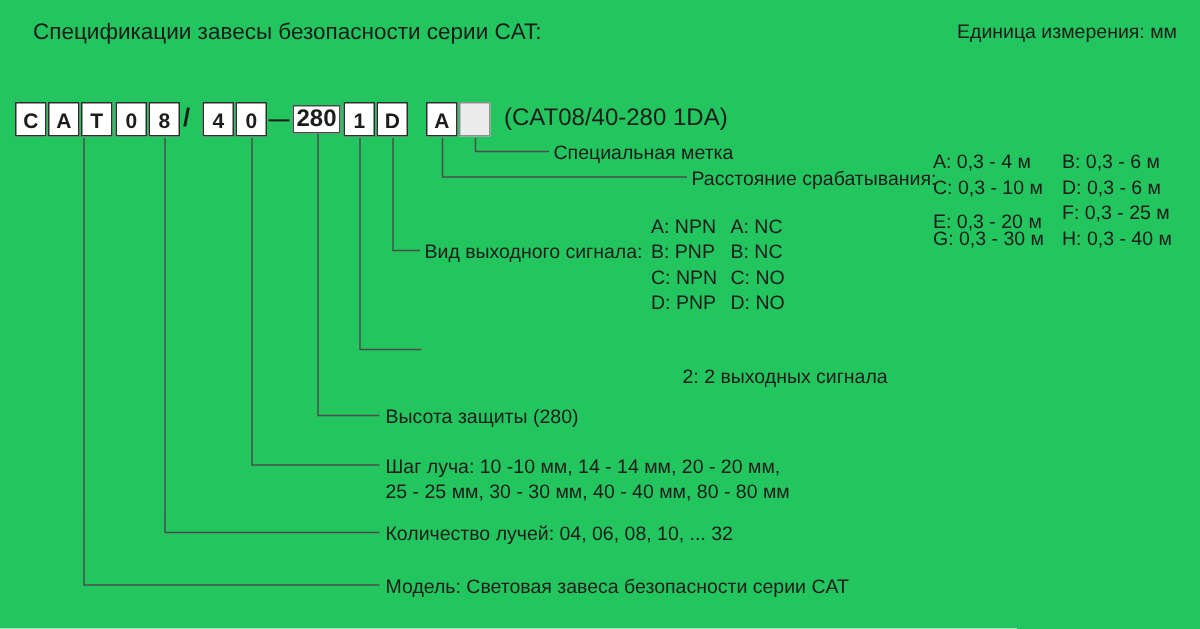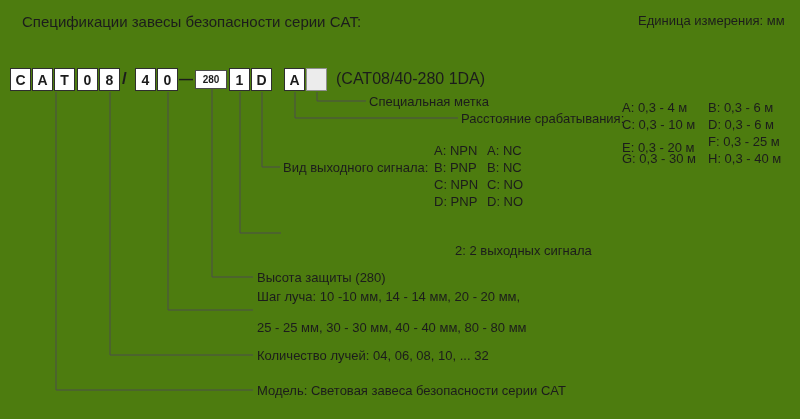--- a/index.html
+++ b/index.html
@@ -1,20 +1,20 @@
 <!DOCTYPE html>
 <html><head>
 <meta charset="utf-8">
 <style>
   html, body { margin: 0; padding: 0; background: #ffffff; }
   .page {
     position: relative;
     width: 800px;
     height: 419px;
-    background: #4d7c0f;
+    background: #22c55e;
     font-family: "Liberation Sans", sans-serif;
     color: #1c1c1c;
     overflow: hidden;
   }
   .title { position: absolute; left: 22px; top: 13px; font-size: 15px; }
   .unit  { position: absolute; left: 638px; top: 13px; font-size: 13px; }
 
   .box {
     position: absolute;
     top: 68px;
@@ -22,21 +22,21 @@
     height: 23px;
     border: 1px solid #2e2e2e;
     background: #ffffff;
     box-sizing: border-box;
     display: flex;
     align-items: center;
     justify-content: center;
     font-weight: 700;
     font-size: 14px;
   }
-  .box.wide  { left: 195px; top: 70px; width: 32px; height: 19px; font-size: 10px; border-color: #4a4a4a; }
+  .box.wide  { left: 195px; top: 70px; width: 32px; height: 19px; font-size: 16px; border-color: #4a4a4a; }
   .box.blank { background: #ececec; border-color: #8f8f8f; }
 
   .sep { position: absolute; font-weight: 700; }
   .sep.slash { left: 122px; top: 69px; font-size: 17px; }
   .sep.dash  { left: 179px; top: 71px; font-size: 14px; }
 
   .example { position: absolute; left: 336px; top: 70px; font-size: 16px; }
 
   .lbl { position: absolute; font-size: 13px; white-space: nowrap; }
 
@@ -97,20 +97,20 @@
   <div class="lbl" style="left:434px;top:194px">D: PNP</div>
   <div class="lbl" style="left:487px;top:143px">A: NC</div>
   <div class="lbl" style="left:487px;top:160px">B: NC</div>
   <div class="lbl" style="left:487px;top:177px">C: NO</div>
   <div class="lbl" style="left:487px;top:194px">D: NO</div>
 
   <div class="lbl" style="left:455px;top:243px">2: 2 выходных сигнала</div>
 
   <div class="lbl" style="left:257px;top:270px">Высота защиты (280)</div>
 
-  <div class="lbl" style="left:257px;top:289px">Шаг луча: 10 -10 мм, 14 - 14 мм, 20 - 20 мм,</div>
+  <div class="lbl" style="left:257px;top:303px">Шаг луча: 10 -10 мм, 14 - 14 мм, 20 - 20 мм,</div>
   <div class="lbl" style="left:257px;top:320px">25 - 25 мм, 30 - 30 мм, 40 - 40 мм, 80 - 80 мм</div>
 
   <div class="lbl" style="left:257px;top:348px">Количество лучей: 04, 06, 08, 10, ... 32</div>
 
   <div class="lbl" style="left:257px;top:383px">Модель: Световая завеса безопасности серии CAT</div>
 
 </div>
 
 </body></html>

